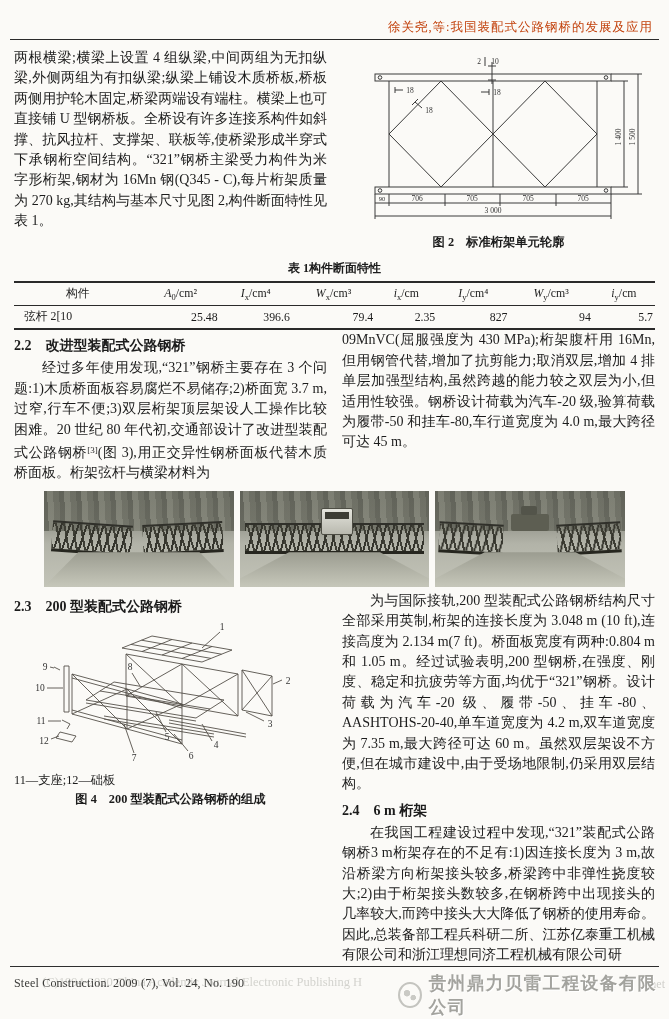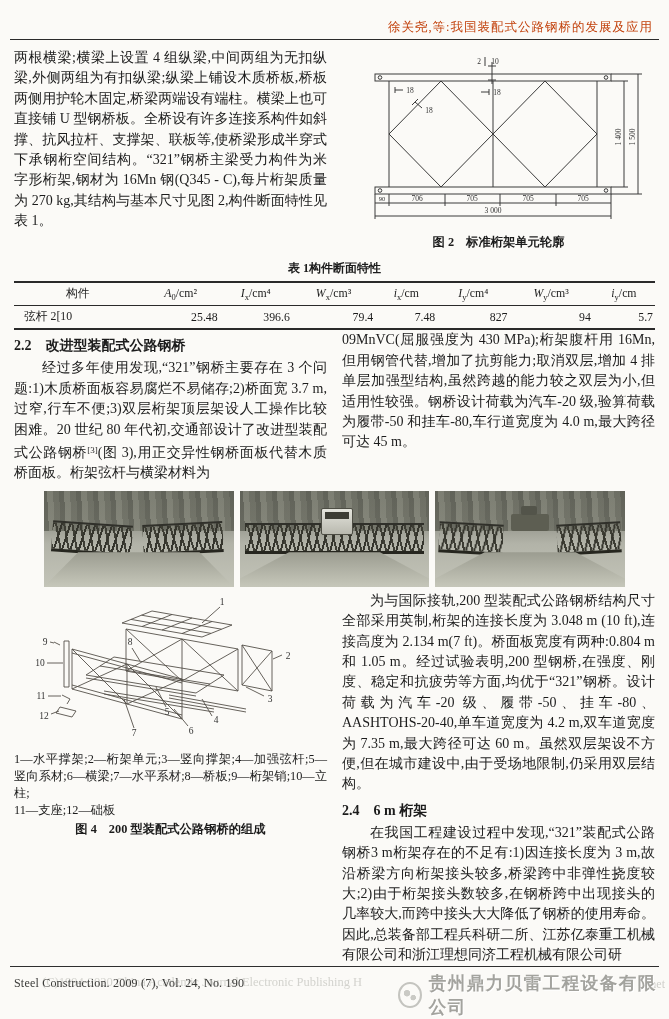--- a/index.html
+++ b/index.html
@@ -166,21 +166,21 @@
             <th><span class="mi">W</span><sub>y</sub><span>/cm³</span></th>
             <th><span class="mi">i</span><sub>y</sub><span>/cm</span></th>
           </tr>
         </thead>
         <tbody>
           <tr>
             <td class="lbl">弦杆 2[10</td>
               <td>25.48</td>
               <td>396.6</td>
               <td>79.4</td>
-              <td>7.48</td>
+              <td>2.35</td>
               <td>827</td>
               <td>94</td>
               <td>5.7</td>
           </tr>
         </tbody>
       </table>
     </div>
 
     <div class="row">
       <div class="col">
@@ -213,20 +213,23 @@
           <div class="ph-truss t-left2"></div>
           <div class="ph-truss t-right2"></div>
           <div class="ph-deck wide"></div>
           <div class="ph-tank"></div>
         </div>
       </div>
     </div>
 
     <div class="row" style="margin-top:4px;">
       <div class="col">
+        <div class="sec-head">
+          <span class="sec-num">2.3</span><span>200 型装配式公路钢桥</span>
+        </div>
 
         <div class="fig4">
           <svg width="310" height="148" viewBox="0 0 310 148">
             <g stroke="#55504a" stroke-width="0.9" fill="none">
 
               <polygon points="138,16 218,30 188,42 108,28"></polygon>
               <line x1="127.5" y1="20.2" x2="207.5" y2="34.2"></line>
                 <line x1="117" y1="24.4" x2="197" y2="38.4"></line>
               <line x1="158" y1="19.5" x2="128" y2="31.5"></line>
                 <line x1="178" y1="23" x2="148" y2="35"></line>
@@ -298,21 +301,20 @@
               <text x="153" y="120">5</text>
               <text x="177" y="139">6</text>
               <text x="120" y="141">7</text>
               <text x="116" y="50">8</text>
               <text x="31" y="50">9</text>
               <text x="26" y="71">10</text>
               <text x="27" y="104">11</text>
               <text x="30" y="124">12</text>
             </g>
           </svg>
-          <div class="legend">1—水平撑架;2—桁架单元;3—竖向撑架;4—加强弦杆;5—竖向系材;6—横梁;7—水平系材;8—桥板;9—桁架销;10—立柱;</div>
           <div class="legend-last">11—支座;12—础板</div>
           <div class="fig-cap" style="margin-top:2px;">
             <span class="cap-label">图 4</span><span>200 型装配式公路钢桥的组成</span>
           </div>
         </div>
       </div>
 
       <div class="col">
         <p class="body indent">为与国际接轨,200 型装配式公路钢桥结构尺寸全部采用英制,桁架的连接长度为 3.048 m (10 ft),连接高度为 2.134 m(7 ft)。桥面板宽度有两种:0.804 m 和 1.05 m。经过试验表明,200 型钢桥,在强度、刚度、稳定和抗疲劳等方面,均优于“321”钢桥。设计荷载为汽车-20 级、履带-50、挂车-80、AASHTOHS-20-40,单车道宽度为 4.2 m,双车道宽度为 7.35 m,最大跨径可达 60 m。虽然双层架设不方便,但在城市建设中,由于受场地限制,仍采用双层结构。</p>
         <div class="sec-head">

